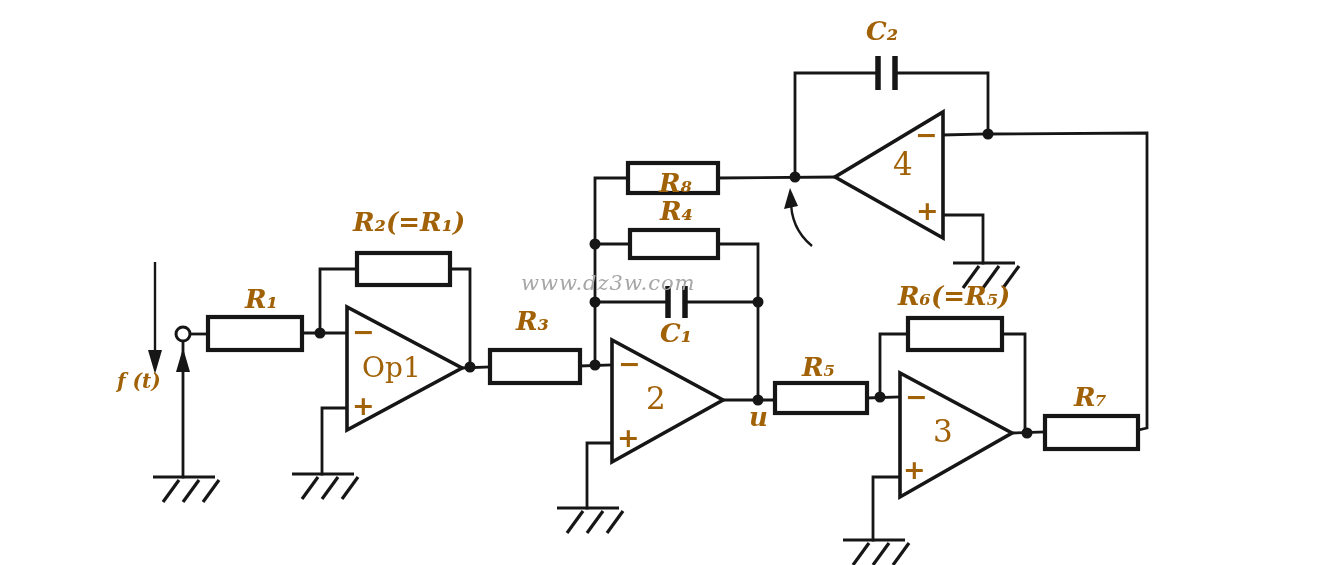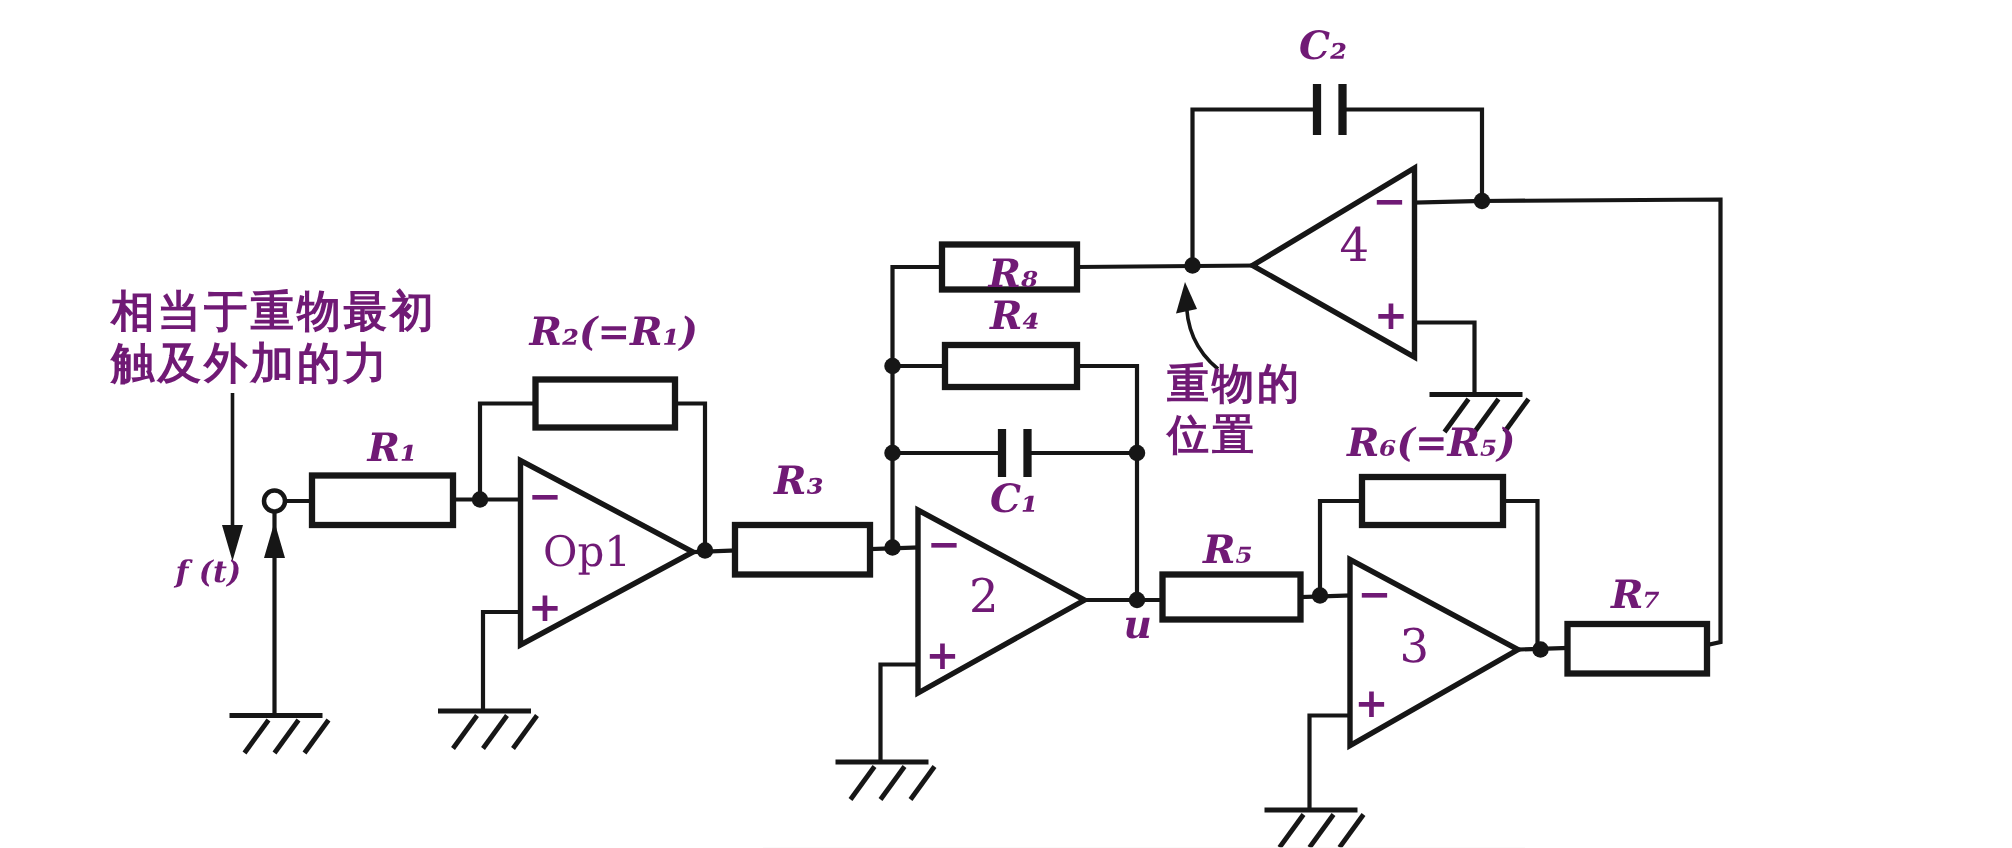--- a/index.html
+++ b/index.html
@@ -13,21 +13,21 @@
   #stage svg{position:absolute;left:0;top:0;}
   .wire{stroke:#161616;stroke-width:2.8;fill:none;stroke-linecap:square;}
   .comp{fill:#ffffff;stroke:#161616;stroke-width:4.2;}
   .tri{fill:#ffffff;stroke:#161616;stroke-width:3.6;stroke-linejoin:miter;}
   .plate{stroke:#161616;stroke-width:5.5;fill:none;stroke-linecap:butt;}
   .dot{fill:#161616;stroke:none;}
   .term{fill:#ffffff;stroke:#161616;stroke-width:3;}
   .gndline{stroke:#161616;stroke-width:3.2;fill:none;stroke-linecap:butt;}
   .ah{fill:#161616;stroke:none;}
   .thin{stroke:#161616;stroke-width:2.4;fill:none;}
-  .lbl{position:absolute;color:#701a75;white-space:pre-line;}
+  .lbl{position:absolute;color:#a16207;white-space:pre-line;}
   .cjk{
     font-family:"Liberation Serif","DejaVu Serif",serif;
     font-weight:600;font-size:29px;line-height:1.22;letter-spacing:2px;
   }
   .math{
     font-family:"DejaVu Serif","DejaVu Sans",serif;
     font-style:italic;font-weight:600;font-size:26px;line-height:1;
   }
   .opnum{
     font-family:"DejaVu Serif",serif;
@@ -148,28 +148,25 @@
     </g>
     <g>
       <polygon class="ah" points="183,348 176,372 190,372"></polygon>
     </g>
     <g>
       <path class="thin" d="M812,246 Q790,228 791,198"></path>
       <polygon class="ah" points="790,188 784,209 798,206"></polygon>
     </g>
   </svg>
 
-  <div class="lbl cjk" style="left:74px;top:191px;">相当于重物最初
-触及外加的力</div>
-  <div class="lbl cjk" style="left:778px;top:240px;font-size:28px;">重物的
-位置</div>
 
   <div class="lbl math" style="left:117px;top:371px;font-size:20px;">f (t)</div>
   <div class="lbl math" style="left:749px;top:404px;">u</div>
 
+  <div class="lbl wm" style="left:521px;top:271px;">www.dz3w.com</div>
 
   <div class="lbl math" style="left:245px;top:286px;">R₁</div>
   <div class="lbl math" style="left:353px;top:209px;">R₂(=R₁)</div>
   <div class="lbl math" style="left:516px;top:308px;">R₃</div>
   <div class="lbl math" style="left:660px;top:198px;">R₄</div>
   <div class="lbl math" style="left:802px;top:354px;">R₅</div>
   <div class="lbl math" style="left:898px;top:283px;">R₆(=R₅)</div>
   <div class="lbl math" style="left:1074px;top:384px;">R₇</div>
   <div class="lbl math" style="left:659px;top:129px;margin-top:41px;">R₈</div>
   <div class="lbl math" style="left:660px;top:320px;">C₁</div>

